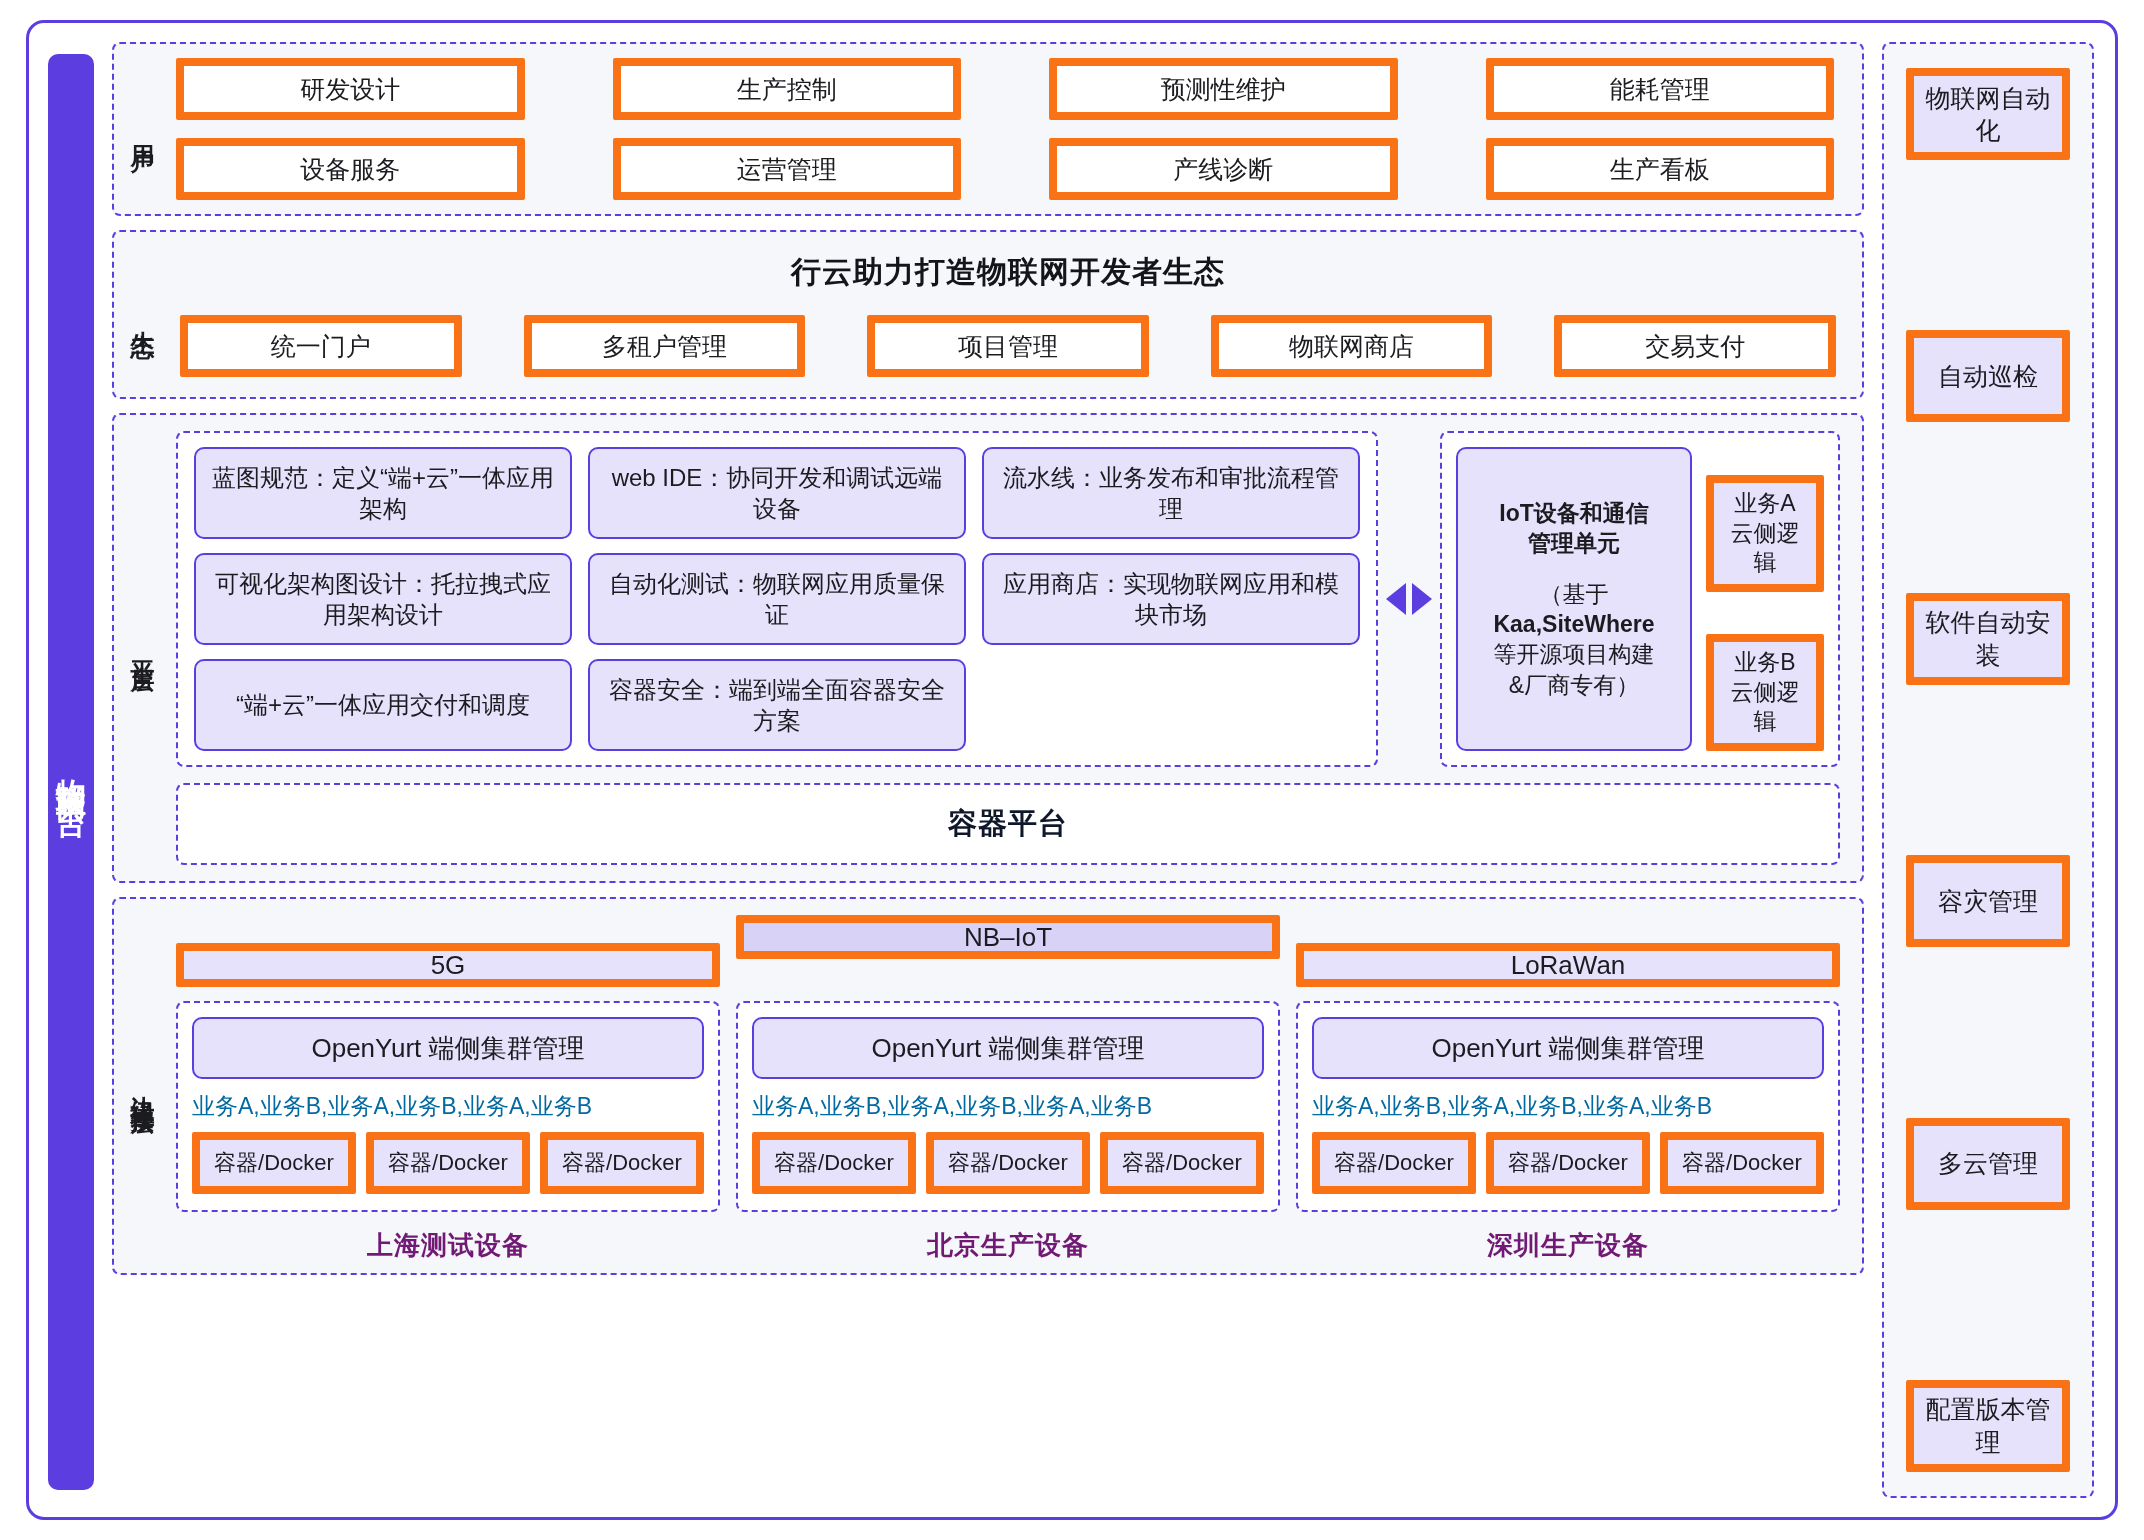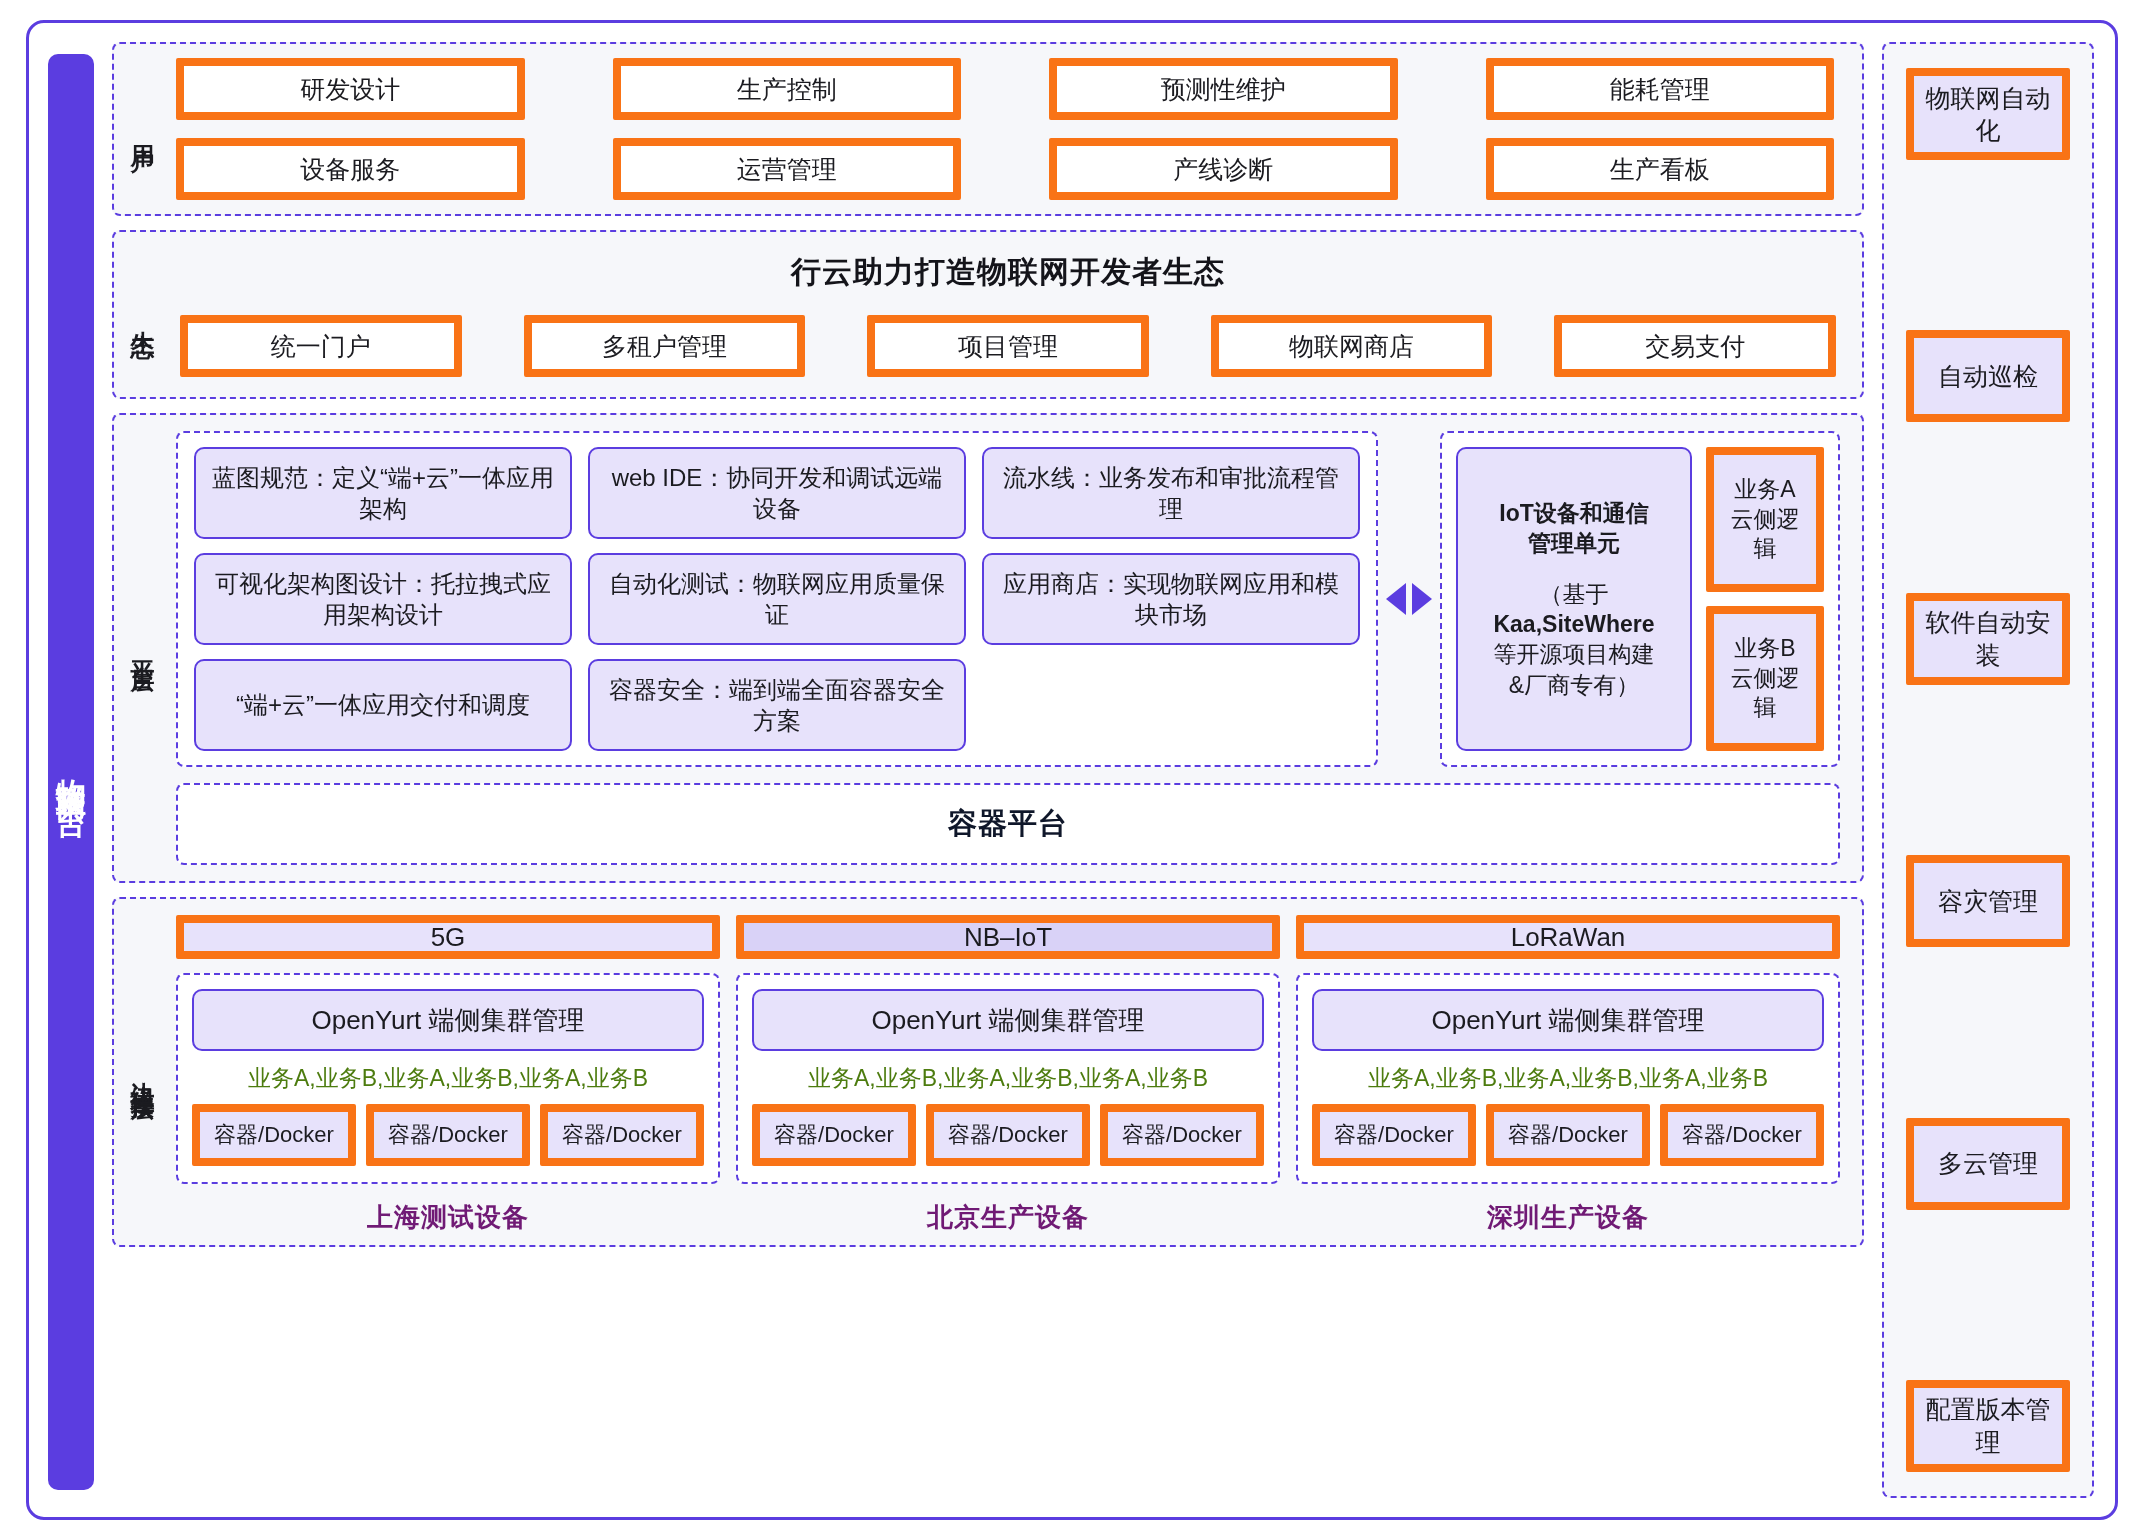--- a/index.html
+++ b/index.html
@@ -89,21 +89,21 @@
     border:8px solid #f97316;
     border-radius:2px;
     background:#ffffff;
     color:#1b1b20;
     font-size:25px;
     display:flex;align-items:center;justify-content:center;
     text-align:center;
     box-sizing:border-box;
     padding:0 10px;
   }
-  .pill.filled{background:#e7e2fb;}
+  .pill.filled{background:#e7e2fb;margin-top:28px;}
   .pill.filled-strong{background:#d9d2f7;}
 
   
   .user-grid{
     display:grid;
     grid-template-columns:repeat(4,1fr);
     grid-auto-rows:62px;
     gap:18px 88px;
     padding-right:6px;
   }
@@ -198,21 +198,21 @@
   .edge-card{
     border:2px dashed #5b3de0;border-radius:8px;background:#ffffff;
     padding:14px 14px 16px 14px;box-sizing:border-box;
   }
   .edge-card .oy{
     border:2px solid #5b3de0;border-radius:10px;background:#e7e2fb;
     height:58px;display:flex;align-items:center;justify-content:center;
     font-size:26px;color:#1b1b20;
   }
   .edge-card .svc{
-    text-align:center;font-size:23px;color:#4d7c0f;
+    text-align:left;font-size:23px;color:#0369a1;
     margin:12px 0 10px 0;white-space:nowrap;
   }
   .edge-card .dockers{display:grid;grid-template-columns:repeat(3,1fr);gap:10px;}
   .edge-card .dockers .pill{height:62px;font-size:22px;background:#e7e2fb;}
   .edge-caps{display:grid;grid-template-columns:repeat(3,1fr);gap:16px;margin-top:2px;}
   .edge-caps div{
     text-align:center;font-size:26px;font-weight:700;color:#701a75;
     letter-spacing:1px;
   }
 

